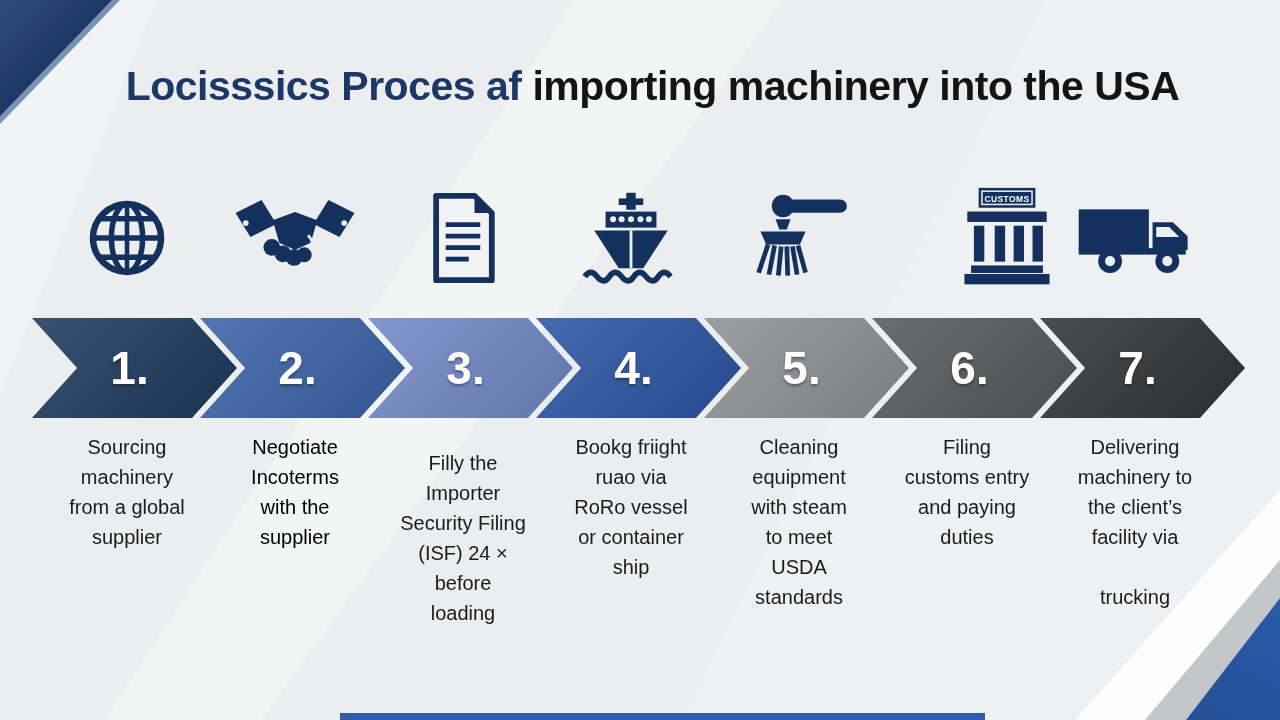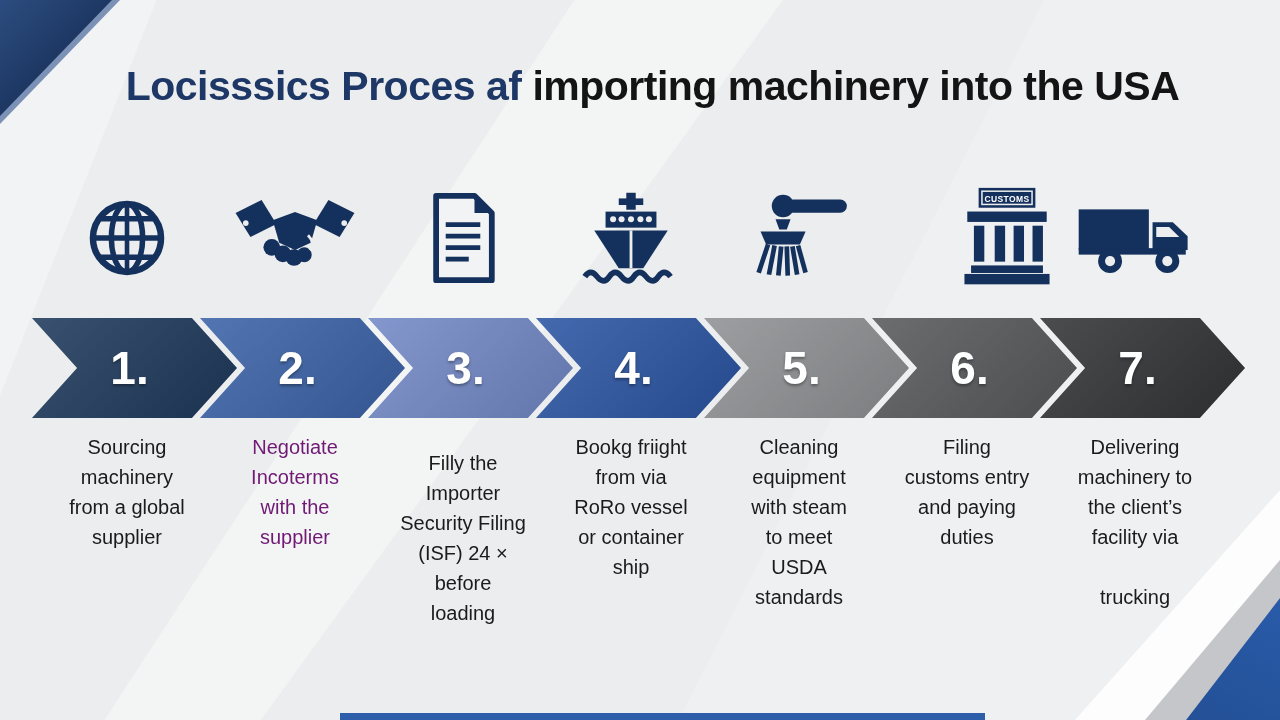--- a/index.html
+++ b/index.html
@@ -180,32 +180,32 @@
       <span class="num">6.</span>
     </div>
   <div class="chev" style="left: 1040px; background-color: rgb(51, 52, 55);">
       <span class="num">7.</span>
     </div>
 
   <div class="desc" style="left: 42px; color: rgb(27, 27, 27);">Sourcing
 machinery
 from a global
 supplier</div>
-  <div class="desc" style="left: 210px; color: #701a75;">Negotiate
+  <div class="desc" style="left: 210px; color: #000000;">Negotiate
 Incoterms
 with the
 supplier</div>
   <div class="desc" style="left: 378px; color: rgb(27, 27, 27); margin-top: 16px;">Filly the
 Importer
 Security Filing
 (ISF) 24 ×
 before
 loading</div>
   <div class="desc" style="left: 546px; color: rgb(27, 27, 27);">Bookg friight
-from via
+ruao via
 RoRo vessel
 or container
 ship</div>
   <div class="desc" style="left: 714px; color: rgb(27, 27, 27);">Cleaning
 equipment
 with steam
 to meet
 USDA
 standards</div>
   <div class="desc" style="left: 882px; color: rgb(27, 27, 27);">Filing

